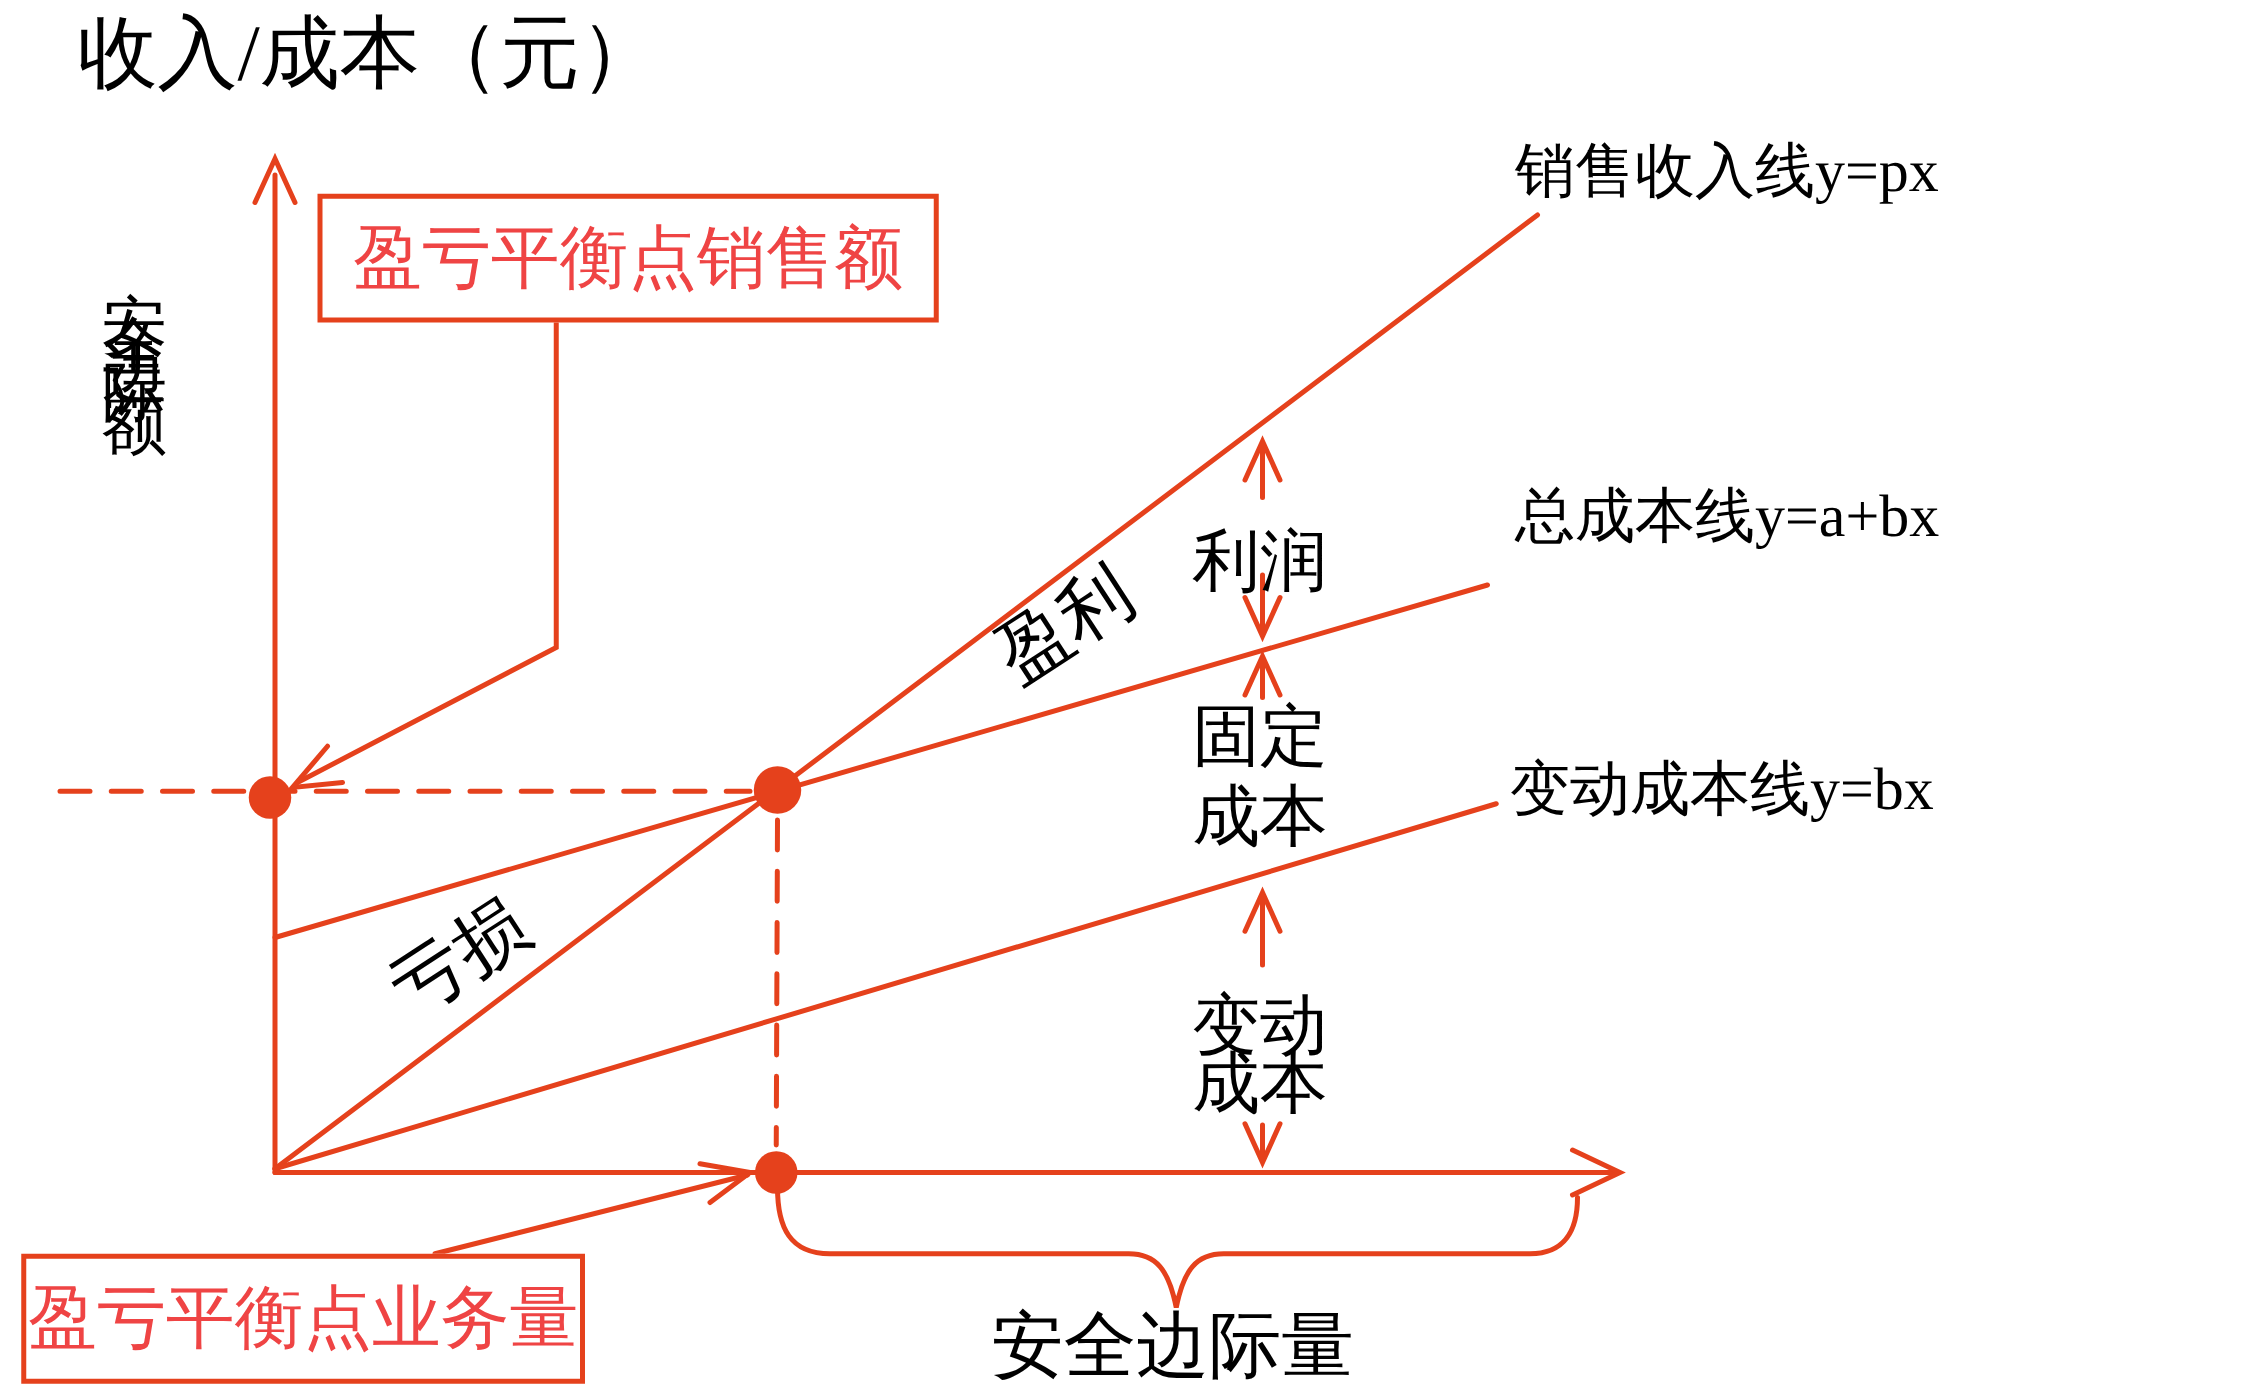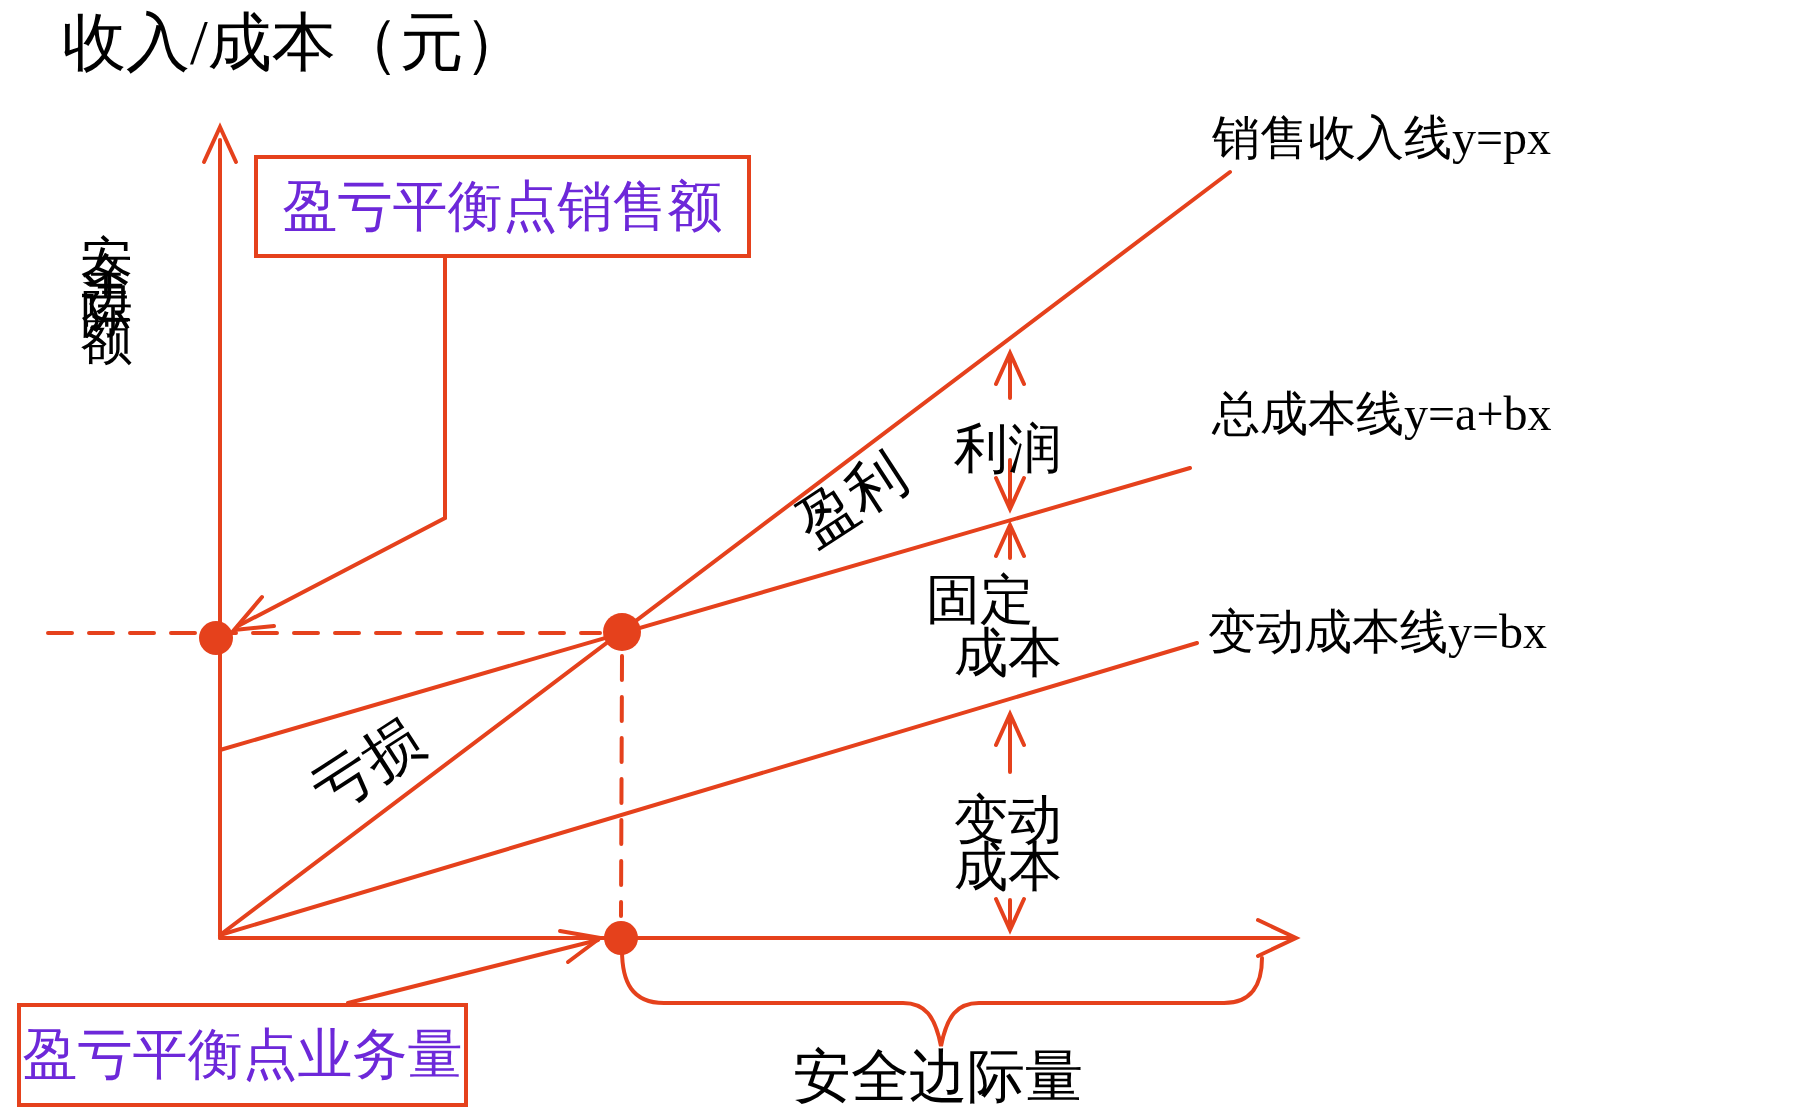--- a/index.html
+++ b/index.html
@@ -20,33 +20,33 @@
     writing-mode:vertical-rl;text-orientation:upright;
     letter-spacing:20px;
   }
   .lbl-line{font-size:48px;}
   .lbl-rev{left:1212px;top:112px;}
   .lbl-tc{left:1212px;top:388px;}
   .lbl-vc{left:1208px;top:606px;}
   .lbl-xaxis{left:1318px;top:898px;font-size:64px;}
   .lbl-measure{font-size:54px;transform:translateX(-50%);}
   .m-profit{left:1008px;top:420px;}
-  .m-fc1{left:980px;top:560px;margin-top:11px;}
+  .m-fc1{left:1008px;top:560px;}
   .m-fc2{left:1008px;top:624px;}
   .m-vc1{left:1008px;top:774px;margin-top:17px;}
   .m-vc2{left:1008px;top:838px;}
   .lbl-safety{left:793px;top:1046px;font-size:58px;}
   .lbl-rot{font-size:58px;transform:translate(-50%,-50%) rotate(-33deg);}
   .r-profit{left:852px;top:500px;}
   .r-loss{left:368px;top:766px;}
   .callout{
     position:absolute;
     border:4px solid #e5411c;
     display:flex;align-items:center;justify-content:center;
-    font-size:55px;color:#6d28d9;background:#fff;
+    font-size:55px;color:#ef4444;background:#fff;
     box-sizing:border-box;white-space:nowrap;
   }
   .callout-sales{left:254px;top:155px;width:497px;height:103px;}
   .callout-volume{left:17px;top:1003px;width:451px;height:104px;}
 </style>
 </head>
 <body>
 
 <div id="stage">
 

